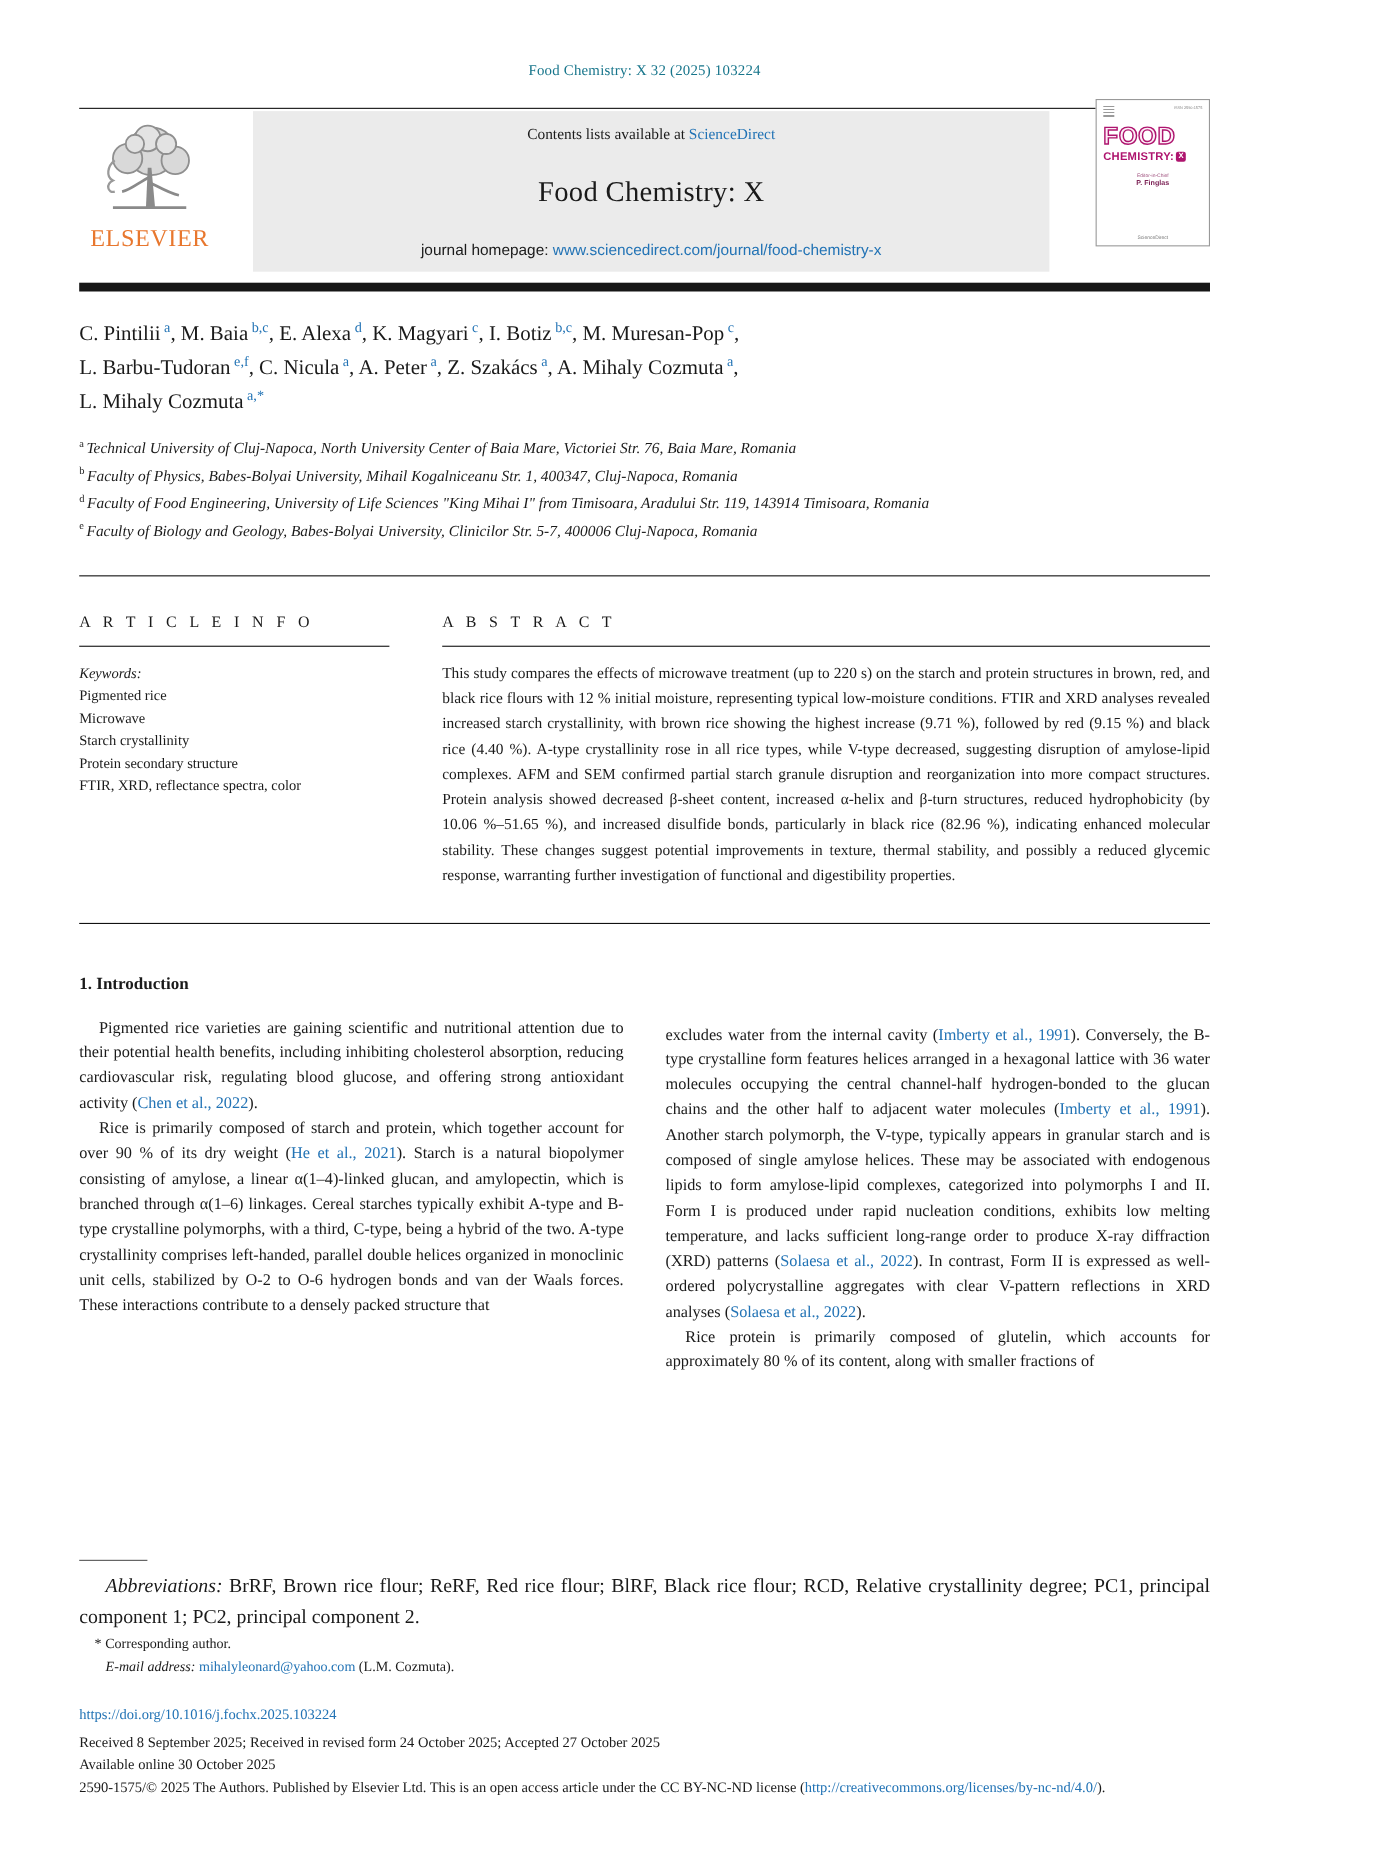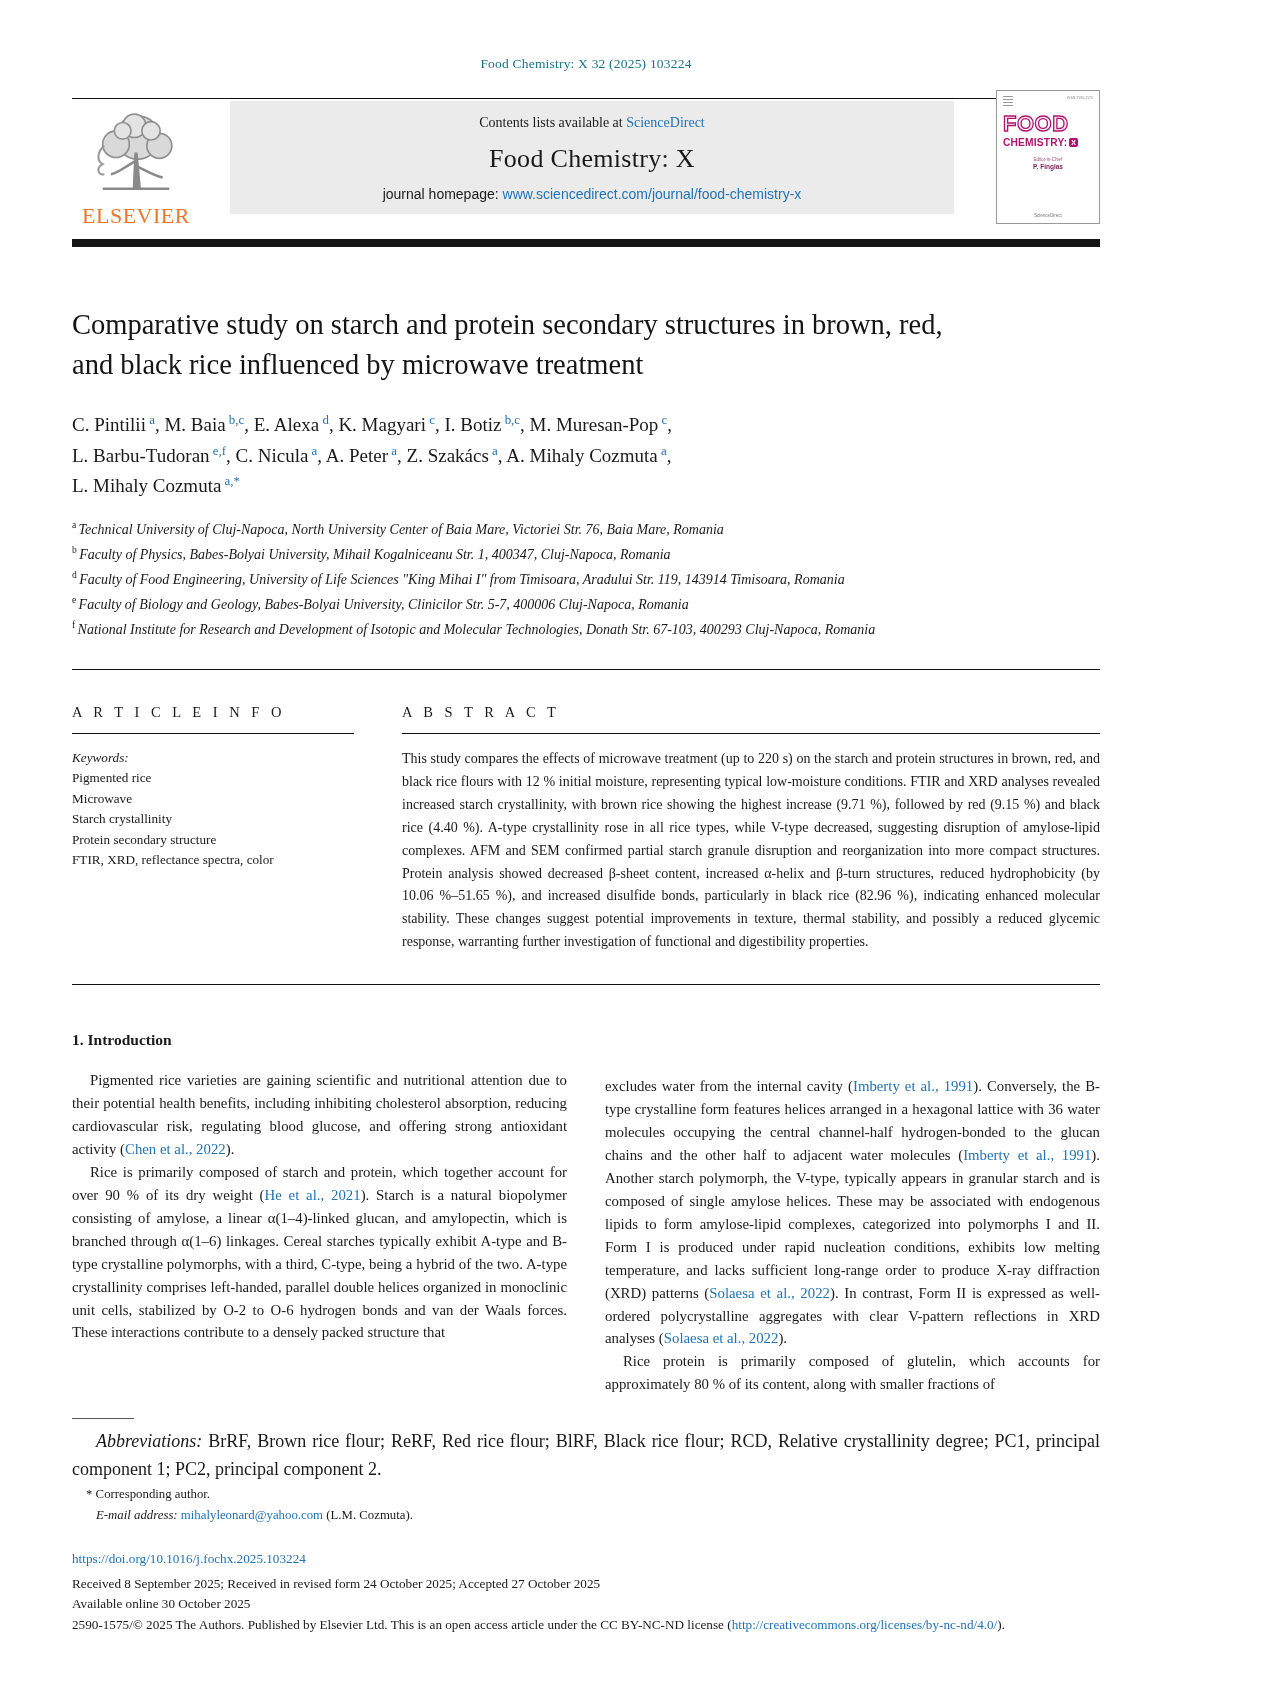--- a/index.html
+++ b/index.html
@@ -17,21 +17,21 @@
   
   .citation{ text-align:center; font-size:13.5px; color:#17758b; letter-spacing:.2px;}
 
   
   .header-wrap{ position:relative; margin-top:26px; }
   .header-rule{ border-top:1.5px solid #111; width:96%; }
   .header-flex{ display:flex; align-items:stretch; margin-top:2px; }
   .elsevier-block{ width:128px; margin-right:30px; text-align:center; padding-top:8px;}
   .elsevier-label{ font-size:22px; letter-spacing:.5px; color:#e8772e; font-weight:500; margin-top:-2px;}
   .gray-box{ flex:1; background:#ebebeb; margin-right:146px; padding:14px 10px 12px;
-    display:flex; flex-direction:column; justify-content:space-between; text-align:center; height:113px; box-sizing:border-box;}
+    display:flex; flex-direction:column; justify-content:space-between; text-align:center; height:146px; box-sizing:border-box;}
   .contents-line{ font-size:14px; }
   .journal-title{ font-size:26px; letter-spacing:.3px; }
   .homepage-line{ font-family:"Liberation Sans", sans-serif; font-size:14px; }
   .cover{ position:absolute; right:0; top:-8px; width:104px; height:134px; background:#fff;
     border:1px solid #999; box-sizing:border-box; padding:5px 6px; font-family:"Liberation Sans", sans-serif;}
   .cover-top{ display:flex; justify-content:space-between; align-items:flex-start;}
   .cover-crest{ width:10px; height:12px; background:repeating-linear-gradient(#9a9a9a 0 1px,#fff 1px 3px);}
   .cover-issn{ font-size:3.5px; color:#888;}
   .cover-food{ margin-top:6px; font-size:22px; font-weight:700; letter-spacing:.5px; line-height:.9;
     color:#fdeef7; -webkit-text-stroke:1.3px #ae146e; font-stretch:condensed;}
@@ -119,34 +119,32 @@
         <span>CHEMISTRY:</span>
         <span class="cover-x">X</span>
       </div>
       <div class="cover-editor-label">Editor-in-Chief</div>
       <div class="cover-editor">P. Finglas</div>
       <div class="cover-publisher">ScienceDirect</div>
     </div>
     <div class="black-bar"></div>
   </div>
 
-  <h1 class="title" style="margin-bottom:0;">Comparative study on starch and protein secondary structures in brown, red, and black rice influenced by microwave treatment</h1>
 
   <div class="authors">
     <div><span>C. Pintilii</span><sup class="link"> a</sup><span>, M. Baia</span><sup class="link"> b,c</sup><span>, E. Alexa</span><sup class="link"> d</sup><span>, K. Magyari</span><sup class="link"> c</sup><span>, I. Botiz</span><sup class="link"> b,c</sup><span>, M. Muresan-Pop</span><sup class="link"> c</sup><span>,</span></div>
     <div><span>L. Barbu-Tudoran</span><sup class="link"> e,f</sup><span>, C. Nicula</span><sup class="link"> a</sup><span>, A. Peter</span><sup class="link"> a</sup><span>, Z. Szakács</span><sup class="link"> a</sup><span>, A. Mihaly Cozmuta</span><sup class="link"> a</sup><span>,</span></div>
     <div><span>L. Mihaly Cozmuta</span><sup class="link"> a,*</sup></div>
   </div>
 
   <div class="affiliations">
     <div><sup>a </sup><span>Technical University of Cluj-Napoca, North University Center of Baia Mare, Victoriei Str. 76, Baia Mare, Romania</span></div>
     <div><sup>b </sup><span>Faculty of Physics, Babes-Bolyai University, Mihail Kogalniceanu Str. 1, 400347, Cluj-Napoca, Romania</span></div>
     <div><sup>d </sup><span>Faculty of Food Engineering, University of Life Sciences "King Mihai I" from Timisoara, Aradului Str. 119, 143914 Timisoara, Romania</span></div>
     <div><sup>e </sup><span>Faculty of Biology and Geology, Babes-Bolyai University, Clinicilor Str. 5-7, 400006 Cluj-Napoca, Romania</span></div>
-    <div><sup>f </sup><span>National Institute for Research and Development of Isotopic and Molecular Technologies, Donath Str. 67-103, 400293 Cluj-Napoca, Romania</span></div>
   </div>
 
   <hr class="section-rule">
 
   <div class="info-abstract">
     <div>
       <div class="block-heading">A R T I C L E  I N F O</div>
       <hr class="block-rule">
       <div class="keywords-label">Keywords:</div>
       <div class="keywords-list">

